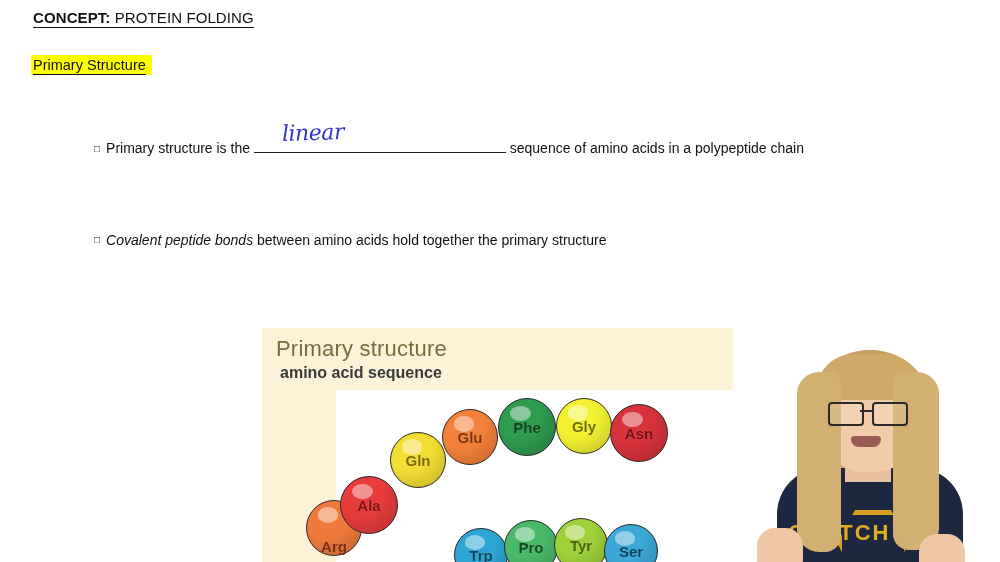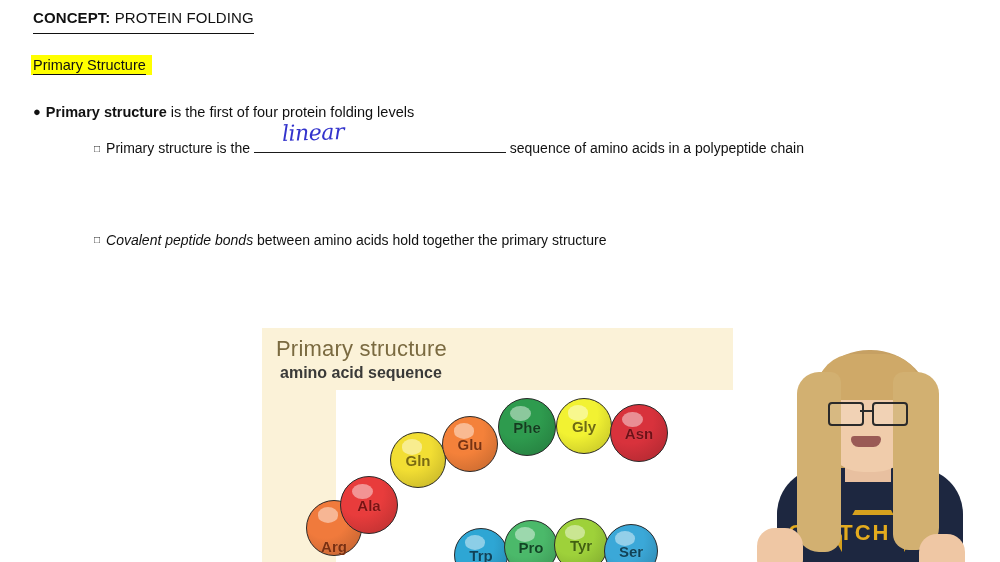--- a/index.html
+++ b/index.html
@@ -25,21 +25,21 @@
   }
 
   .concept-title {
     position: absolute;
     left: 33px;
     top: 9px;
     font-size: 15px;
     letter-spacing: 0.1px;
     white-space: nowrap;
     border-bottom: 1.6px solid #111;
-    padding-bottom: 7px;
+    padding-bottom: 1px;
     line-height: 17px;
   }
   .concept-title .lead { font-weight: bold; }
 
   .hl-heading {
     position: absolute;
     left: 31px;
     top: 55px;
     font-size: 14.5px;
     background: #FFFF00;
@@ -331,23 +331,20 @@
 <div class="notes">
 
   <div class="concept-title">
     <span class="lead">CONCEPT:</span><span> PROTEIN FOLDING</span>
   </div>
 
   <div class="hl-heading">
     <span class="u">Primary Structure</span>
   </div>
 
-  <div class="bullet1">
-    <span class="dot">●</span><span class="bold">Primary structure</span><span> is the first of four protein folding levels</span>
-  </div>
 
   <div class="sub sub-a">
     <span class="sq">□</span><span>Primary structure is the </span><span class="blank-wrap"><span class="handwriting">linear</span><span class="blank-line"></span></span><span> sequence of amino acids in a polypeptide chain</span>
   </div>
 
 
   <div class="sub sub-c">
     <span class="sq">□</span><span class="ital">Covalent peptide bonds</span><span> between amino acids hold together the primary structure</span>
   </div>
 
@@ -360,21 +357,21 @@
   <div id="aa-layer">
       <div class="aa" style="left: 44px; top: 172px; width: 56px; height: 56px; background: radial-gradient(circle at 34% 28%, rgb(240, 122, 60) 0%, rgb(240, 122, 60) 42%, rgba(0, 0, 0, 0.22) 100%), rgb(240, 122, 60); color: rgb(122, 47, 16); align-items: flex-end;">
         <span class="lbl">Arg</span>
       </div>
       <div class="aa" style="left: 78px; top: 148px; width: 58px; height: 58px; background: radial-gradient(circle at 34% 28%, rgb(232, 60, 60) 0%, rgb(232, 60, 60) 42%, rgba(0, 0, 0, 0.22) 100%), rgb(232, 60, 60); color: rgb(122, 18, 18);">
         <span class="lbl">Ala</span>
       </div>
       <div class="aa" style="left: 128px; top: 104px; width: 56px; height: 56px; background: radial-gradient(circle at 34% 28%, rgb(242, 222, 51) 0%, rgb(242, 222, 51) 42%, rgba(0, 0, 0, 0.22) 100%), rgb(242, 222, 51); color: rgb(122, 106, 14);">
         <span class="lbl">Gln</span>
       </div>
-      <div class="aa" style="left: 180px; top: 88px; width: 56px; height: 56px; background: radial-gradient(circle at 34% 28%, rgb(244, 129, 58) 0%, rgb(244, 129, 58) 42%, rgba(0, 0, 0, 0.22) 100%), rgb(244, 129, 58); color: rgb(122, 50, 16); justify-content: center;">
+      <div class="aa" style="left: 180px; top: 81px; width: 56px; height: 56px; background: radial-gradient(circle at 34% 28%, rgb(244, 129, 58) 0%, rgb(244, 129, 58) 42%, rgba(0, 0, 0, 0.22) 100%), rgb(244, 129, 58); color: rgb(122, 50, 16); justify-content: center;">
         <span class="lbl">Glu</span>
       </div>
       <div class="aa" style="left: 236px; top: 70px; width: 58px; height: 58px; background: radial-gradient(circle at 34% 28%, rgb(46, 155, 78) 0%, rgb(46, 155, 78) 42%, rgba(0, 0, 0, 0.22) 100%), rgb(46, 155, 78); color: rgb(18, 61, 30);">
         <span class="lbl">Phe</span>
       </div>
       <div class="aa" style="left: 294px; top: 70px; width: 56px; height: 56px; background: radial-gradient(circle at 34% 28%, rgb(242, 242, 50) 0%, rgb(242, 242, 50) 42%, rgba(0, 0, 0, 0.22) 100%), rgb(242, 242, 50); color: rgb(110, 106, 16);">
         <span class="lbl">Gly</span>
       </div>
       <div class="aa" style="left: 348px; top: 76px; width: 58px; height: 58px; background: radial-gradient(circle at 34% 28%, rgb(216, 50, 60) 0%, rgb(216, 50, 60) 42%, rgba(0, 0, 0, 0.22) 100%), rgb(216, 50, 60); color: rgb(110, 16, 22);">
         <span class="lbl">Asn</span>

